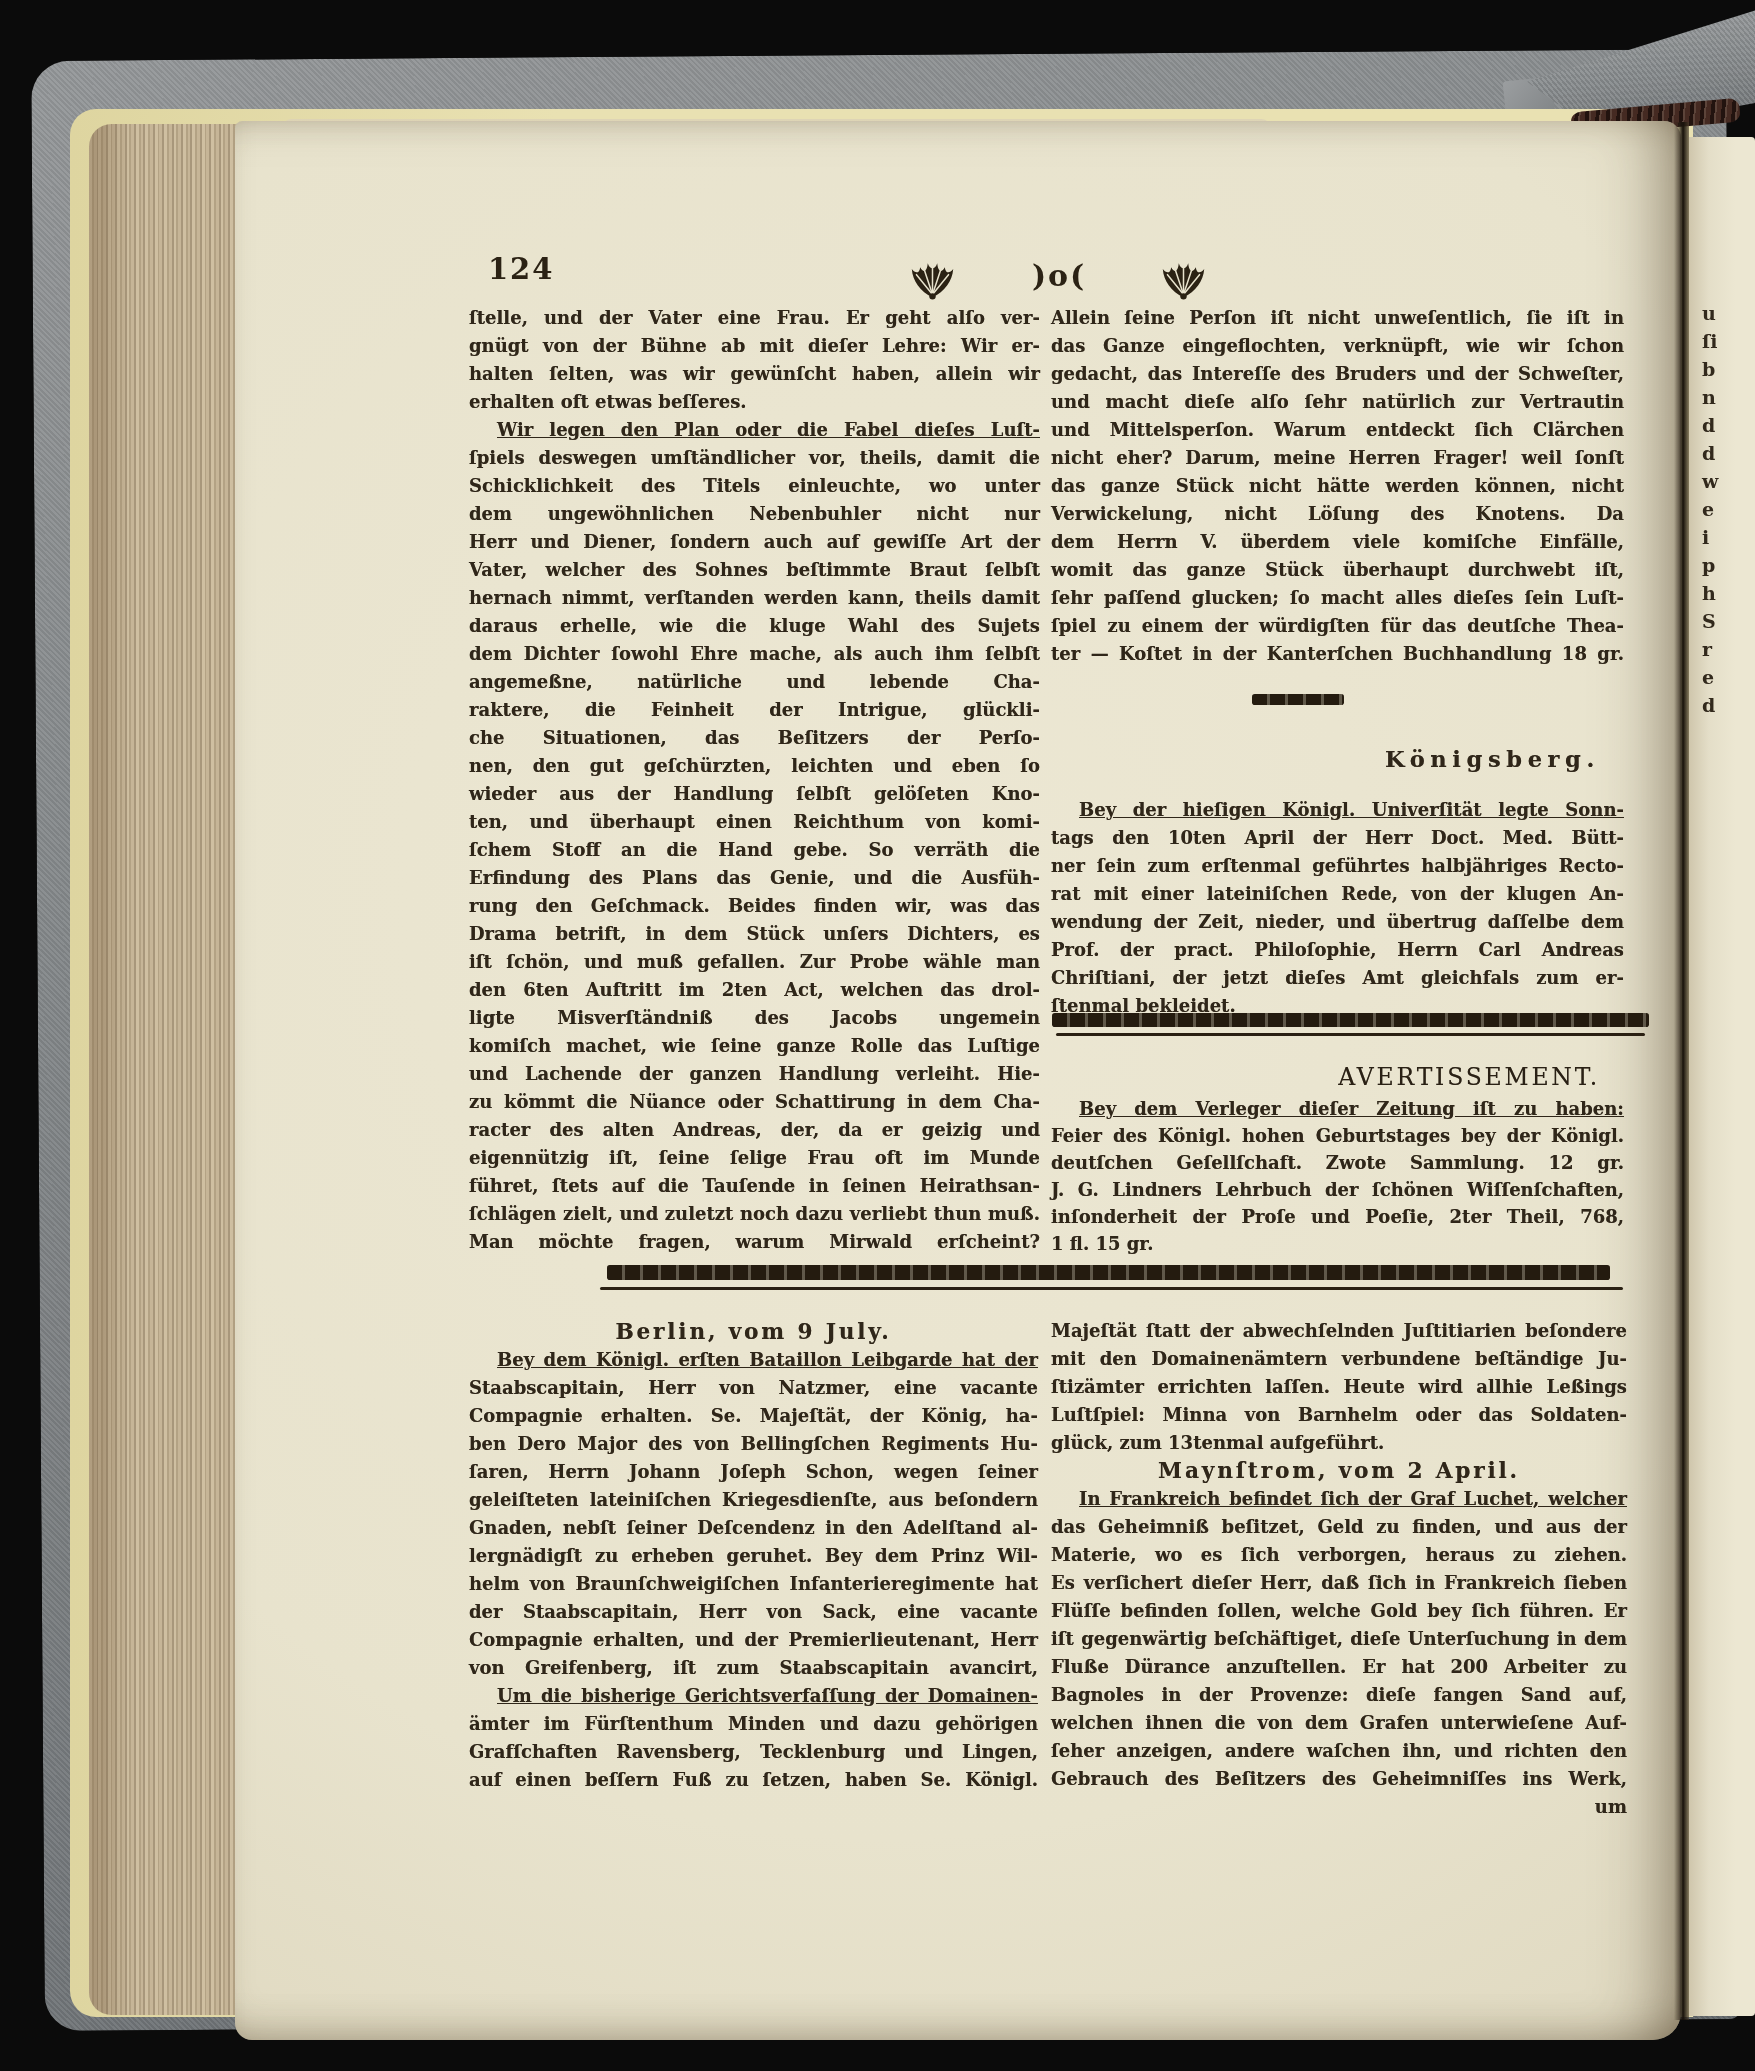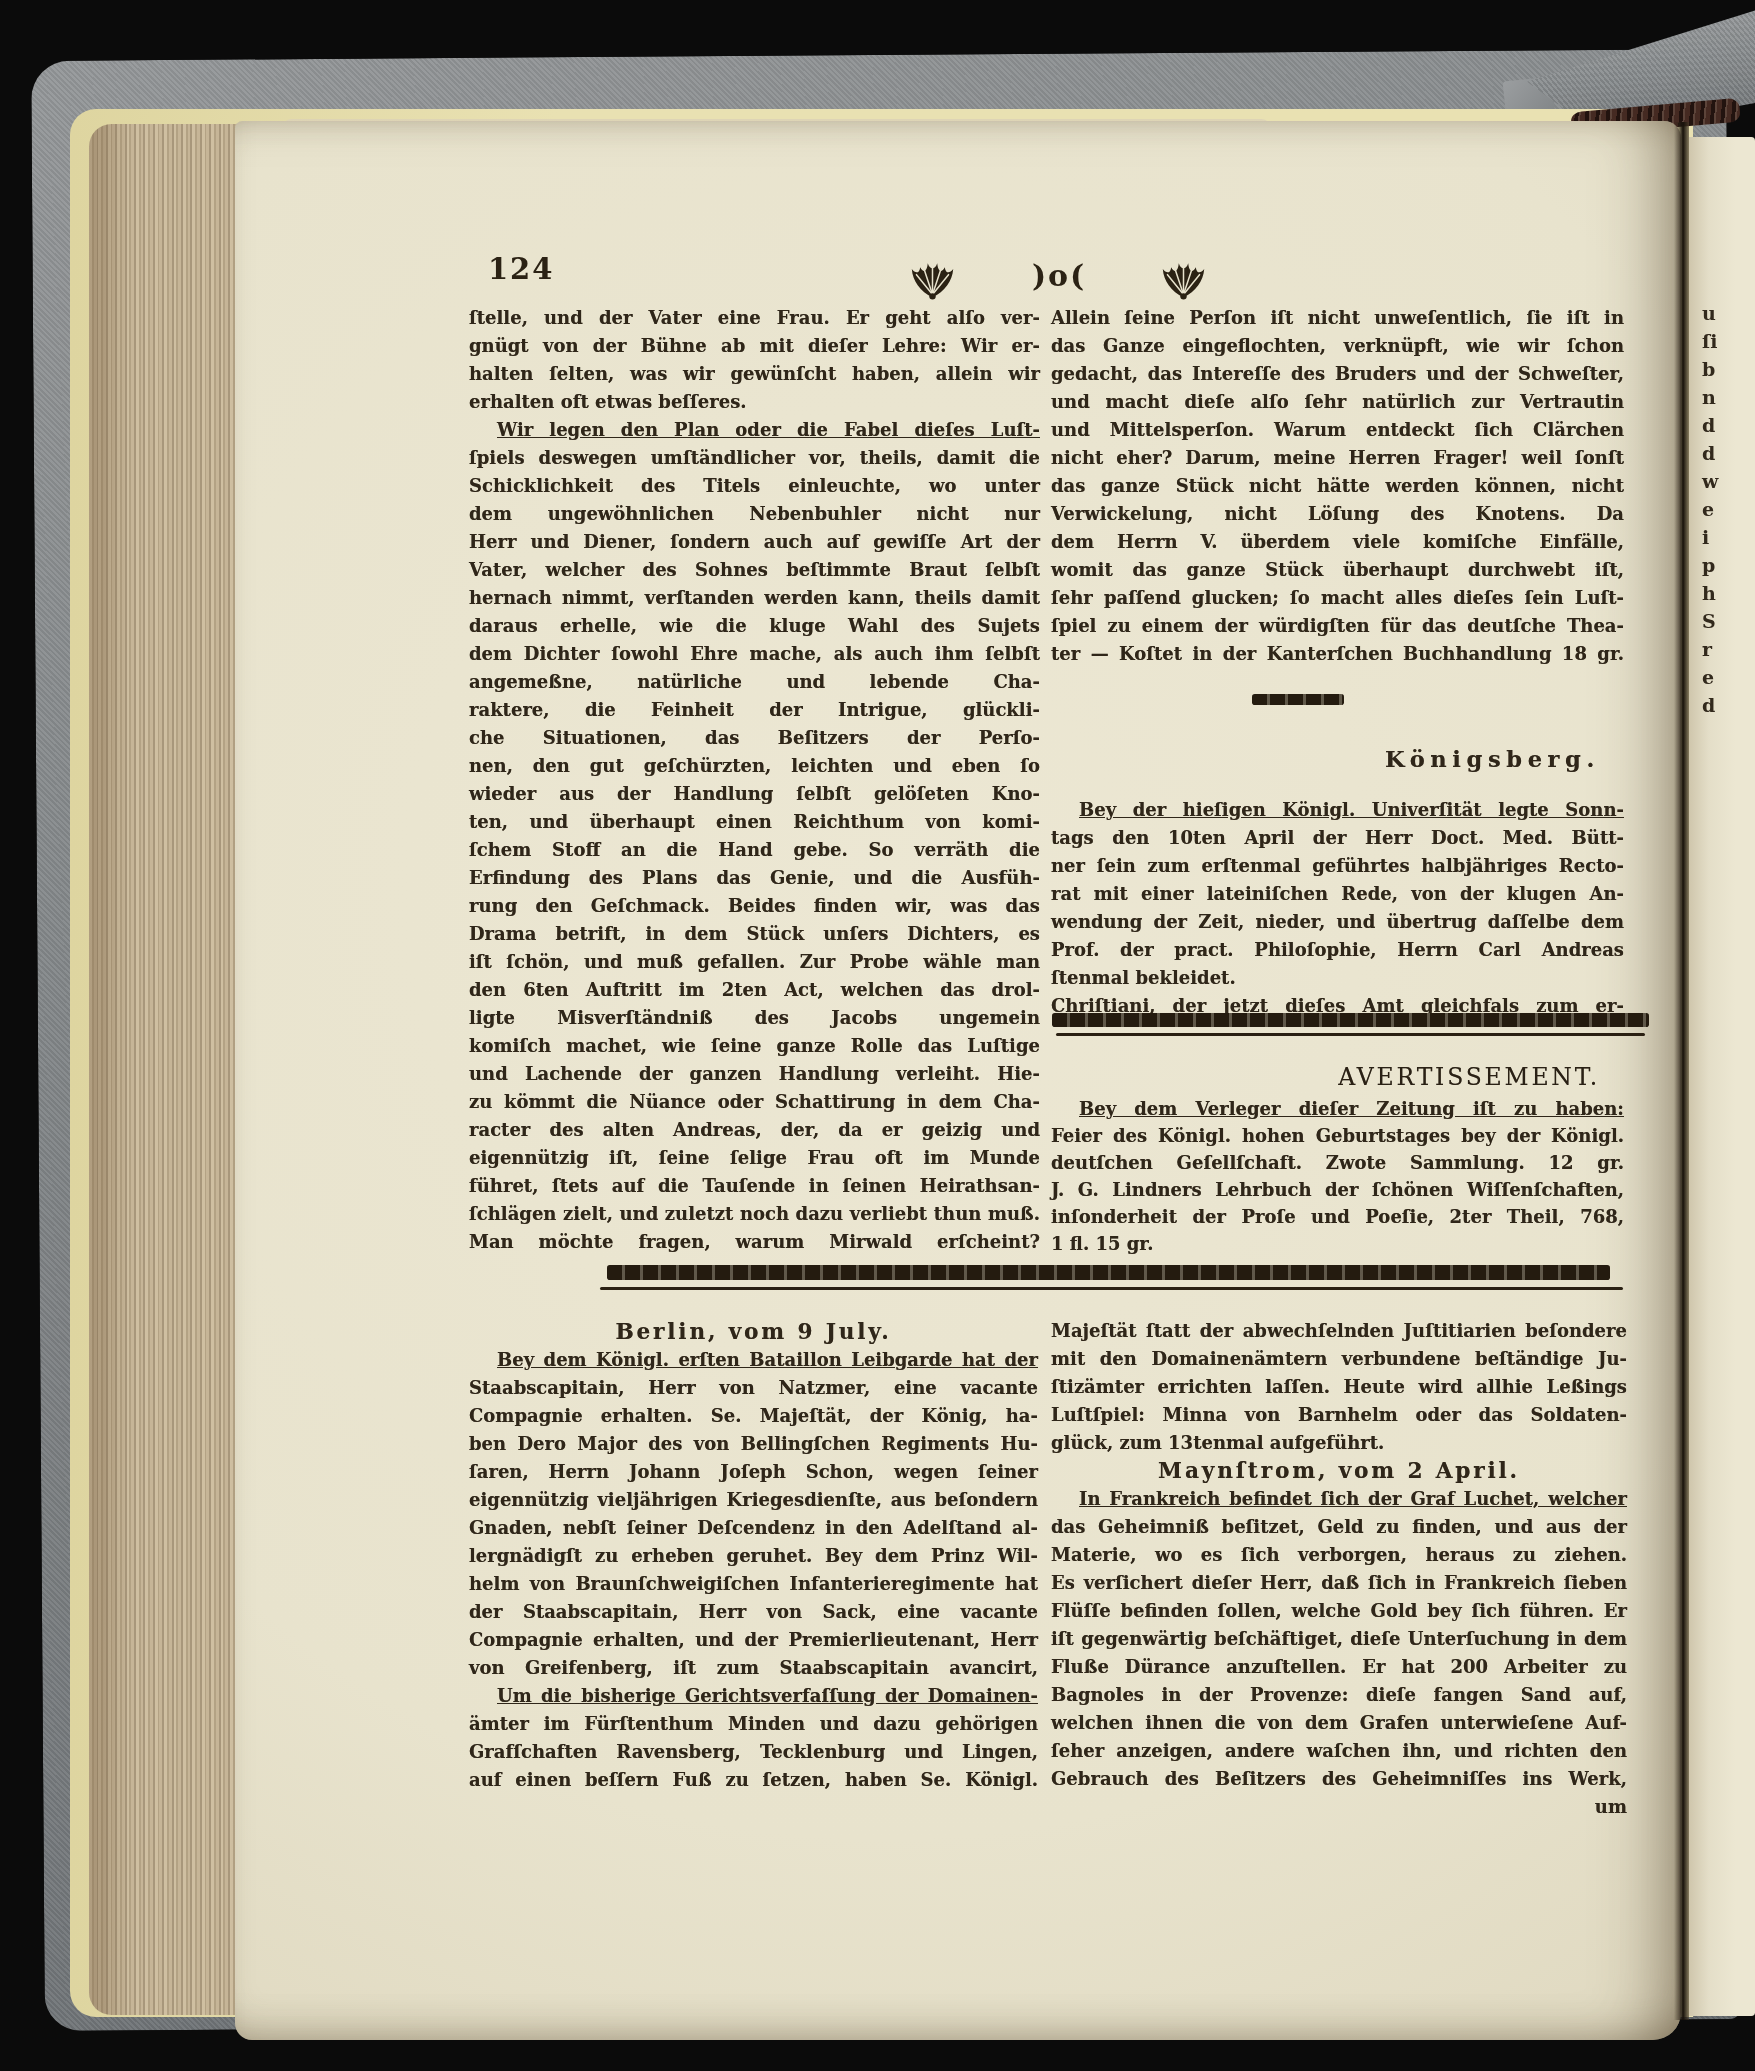--- a/index.html
+++ b/index.html
@@ -240,22 +240,22 @@
     <div class="rule rule-short"></div>
 
     <div class="headline kb">Königsberg.</div>
     <div class="col col-kb">
         <div class="tline ind">Bey der hieſigen Königl. Univerſität legte Sonn-</div>
         <div class="tline">tags den 10ten April der Herr Doct. Med. Bütt-</div>
         <div class="tline">ner ſein zum erſtenmal geführtes halbjähriges Recto-</div>
         <div class="tline">rat mit einer lateiniſchen Rede, von der klugen An-</div>
         <div class="tline">wendung der Zeit, nieder, und übertrug daſſelbe dem</div>
         <div class="tline">Prof. der pract. Philoſophie, Herrn Carl Andreas</div>
+        <div class="tline">Chriſtiani, der jetzt dieſes Amt gleichfals zum er-</div>
         <div class="tline end">ſtenmal bekleidet.</div>
-        <div class="tline">Chriſtiani, der jetzt dieſes Amt gleichfals zum er-</div>
       </div>
 
     <div class="rule rule-av"></div>
     <div class="rule-thin rule-av-thin"></div>
 
     <div class="headline av">AVERTISSEMENT.</div>
     <div class="col col-av">
         <div class="tline ind">Bey dem Verleger dieſer Zeitung iſt zu haben:</div>
         <div class="tline">Feier des Königl. hohen Geburtstages bey der Königl.</div>
         <div class="tline">deutſchen Geſellſchaft.  Zwote Sammlung.  12 gr.</div>
@@ -267,21 +267,21 @@
     <div class="rule rule-mid"></div>
     <div class="rule-thin rule-mid-thin"></div>
 
     <div class="col col-berlin">
         <div class="tline head">Berlin, vom 9 July.</div>
         <div class="tline ind">Bey dem Königl. erſten Bataillon Leibgarde hat der</div>
         <div class="tline">Staabscapitain, Herr von Natzmer, eine vacante</div>
         <div class="tline">Compagnie erhalten.  Se. Majeſtät, der König, ha-</div>
         <div class="tline">ben Dero Major des von Bellingſchen Regiments Hu-</div>
         <div class="tline">ſaren, Herrn Johann Joſeph Schon, wegen ſeiner</div>
-        <div class="tline">eigennützig vieljährigen Kriegesdienſte, aus beſondern</div>
+        <div class="tline">geleiſteten lateiniſchen Kriegesdienſte, aus beſondern</div>
         <div class="tline">Gnaden, nebſt ſeiner Deſcendenz in den Adelſtand al-</div>
         <div class="tline">lergnädigſt zu erheben geruhet.  Bey dem Prinz Wil-</div>
         <div class="tline">helm von Braunſchweigiſchen Infanterieregimente hat</div>
         <div class="tline">der Staabscapitain, Herr von Sack, eine vacante</div>
         <div class="tline">Compagnie erhalten, und der Premierlieutenant, Herr</div>
         <div class="tline">von Greifenberg, iſt zum Staabscapitain avancirt,</div>
         <div class="tline ind">Um die bisherige Gerichtsverfaſſung der Domainen-</div>
         <div class="tline">ämter im Fürſtenthum Minden und dazu gehörigen</div>
         <div class="tline">Grafſchaften Ravensberg, Tecklenburg und Lingen,</div>
         <div class="tline">auf einen beſſern Fuß zu ſetzen, haben Se. Königl.</div>

